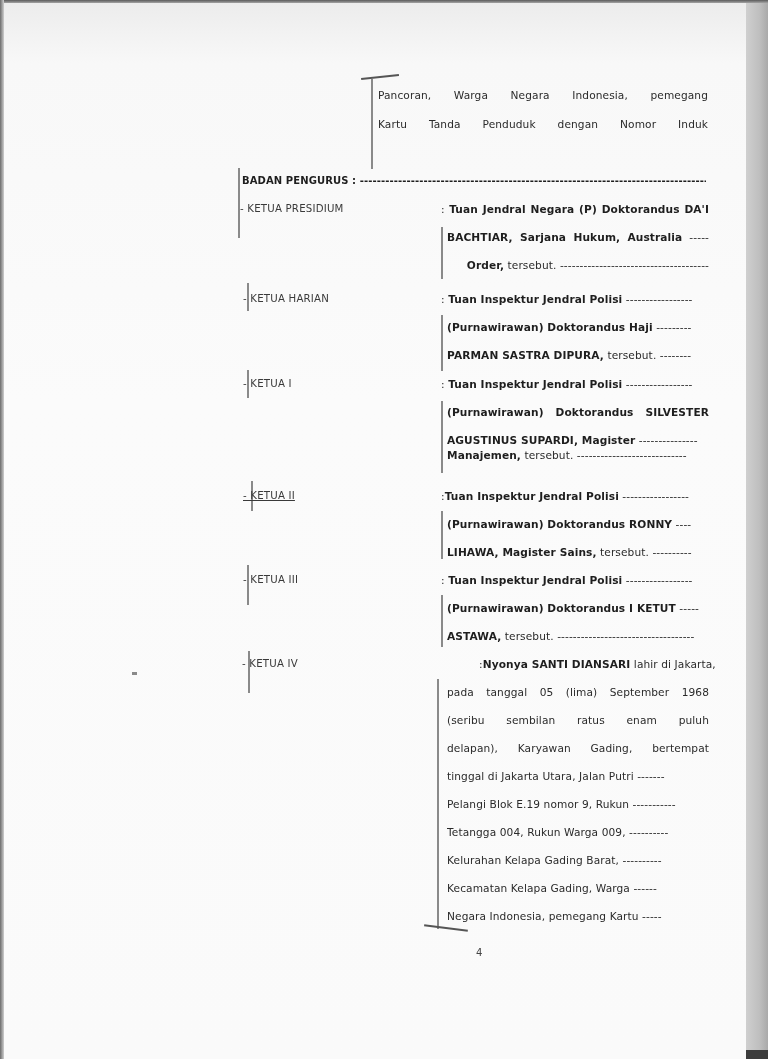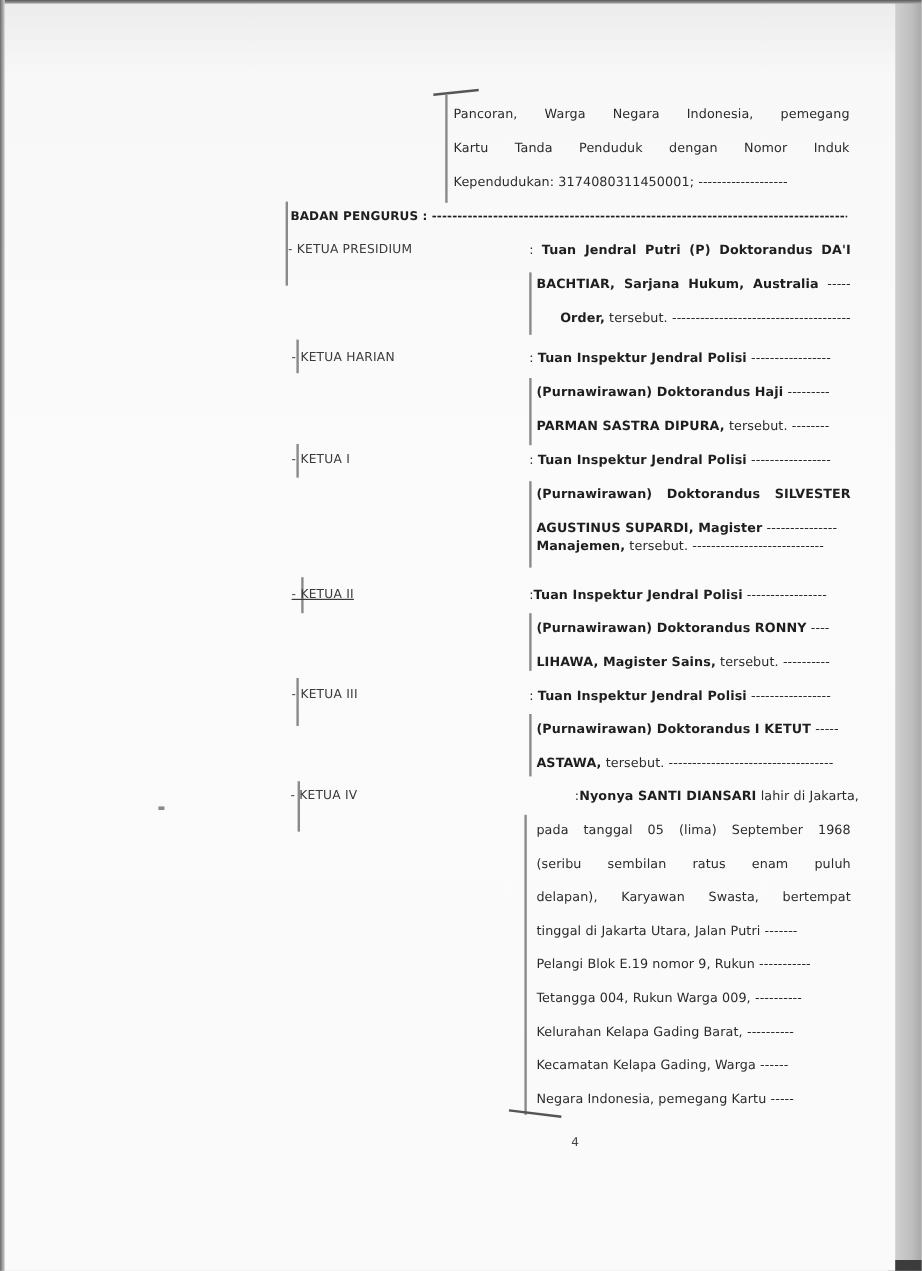--- a/index.html
+++ b/index.html
@@ -50,27 +50,26 @@
 <div class="right-strip"></div>
 <div class="bottom-shadow"></div>
 
 <div class="page">
 
   <div class="mark dark" style="left:357px;top:73px;width:38px;height:1.5px;transform:rotate(-6deg);"></div>
   <div class="mark" style="left:367px;top:76px;width:1.5px;height:90px;"></div>
 
   <div class="line just" style="left:374px;top:86px;width:330px;">Pancoran, Warga Negara Indonesia, pemegang</div>
   <div class="line just" style="left:374px;top:115px;width:330px;">Kartu Tanda Penduduk dengan Nomor Induk</div>
-  <div class="line" style="left:374px;top:143px;width:330px;overflow:hidden;">Kependudukan: 3174080311450001; -------------------</div>
 
   <div class="mark" style="left:234px;top:165px;width:1.5px;height:70px;"></div>
   <div class="line" style="left:238px;top:172px;width:464px;overflow:hidden;font-weight:bold;font-size:10px;color:#1e1e1e;">BADAN PENGURUS : ----------------------------------------------------------------------------------------------</div>
 
   <div class="line label" style="left:236px;top:200px;">- KETUA PRESIDIUM</div>
-  <div class="line val just" style="top:200px;"><span>: </span><b>Tuan Jendral Putri (P) Doktorandus DA'I</b></div>
+  <div class="line val just" style="top:200px;"><span>: </span><b>Tuan Jendral Negara (P) Doktorandus DA'I</b></div>
   <div class="mark" style="left:437px;top:224px;width:1.5px;height:52px;"></div>
   <div class="line cont just" style="top:228px;"><b>BACHTIAR, Sarjana Hukum, Australia</b><span> -----</span></div>
   <div class="line cont" style="top:256px;overflow:hidden;text-align:right;"><b>Order,</b><span> tersebut. --------------------------------------</span></div>
 
   <div class="mark" style="left:243px;top:280px;width:1.5px;height:28px;"></div>
   <div class="line label" style="left:239px;top:290px;">- KETUA HARIAN</div>
   <div class="line val" style="top:290px;overflow:hidden;"><span>: </span><b>Tuan Inspektur Jendral Polisi</b><span> -----------------</span></div>
   <div class="mark" style="left:437px;top:312px;width:1.5px;height:56px;"></div>
   <div class="line cont" style="top:318px;overflow:hidden;"><b>(Purnawirawan) Doktorandus Haji</b><span> ---------</span></div>
   <div class="line cont" style="top:346px;overflow:hidden;"><b>PARMAN SASTRA DIPURA,</b><span> tersebut. --------</span></div>
@@ -97,21 +96,21 @@
   <div class="line cont" style="top:599px;overflow:hidden;"><b>(Purnawirawan) Doktorandus I KETUT</b><span> -----</span></div>
   <div class="line cont" style="top:627px;overflow:hidden;"><b>ASTAWA,</b><span> tersebut. -----------------------------------</span></div>
 
   <div class="mark" style="left:128px;top:669px;width:5px;height:3px;"></div>
   <div class="mark" style="left:244px;top:648px;width:1.5px;height:42px;"></div>
   <div class="line label" style="left:238px;top:655px;">- KETUA IV</div>
   <div class="line val" style="top:655px;overflow:hidden;margin-left:38px;"><span>:</span><b>Nyonya SANTI DIANSARI</b><span> lahir di Jakarta,</span></div>
   <div class="mark" style="left:433px;top:676px;width:1.5px;height:250px;"></div>
   <div class="line cont just" style="top:683px;">pada tanggal 05 (lima) September 1968</div>
   <div class="line cont just" style="top:711px;">(seribu sembilan ratus enam puluh</div>
-  <div class="line cont just" style="top:739px;">delapan), Karyawan Swasta, bertempat</div>
+  <div class="line cont just" style="top:739px;">delapan), Karyawan Gading, bertempat</div>
   <div class="line cont" style="top:767px;overflow:hidden;">tinggal di Jakarta Utara, Jalan Putri -------</div>
   <div class="line cont" style="top:795px;overflow:hidden;">Pelangi Blok E.19 nomor 9, Rukun -----------</div>
   <div class="line cont" style="top:823px;overflow:hidden;">Tetangga 004, Rukun Warga 009, ----------</div>
   <div class="line cont" style="top:851px;overflow:hidden;">Kelurahan Kelapa Gading Barat, ----------</div>
   <div class="line cont" style="top:879px;overflow:hidden;">Kecamatan Kelapa Gading, Warga ------</div>
   <div class="line cont" style="top:907px;overflow:hidden;">Negara Indonesia, pemegang Kartu -----</div>
   <div class="mark dark" style="left:420px;top:924px;width:44px;height:1.5px;transform:rotate(7deg);"></div>
 
   <div class="page-number">4</div>
 </div>

